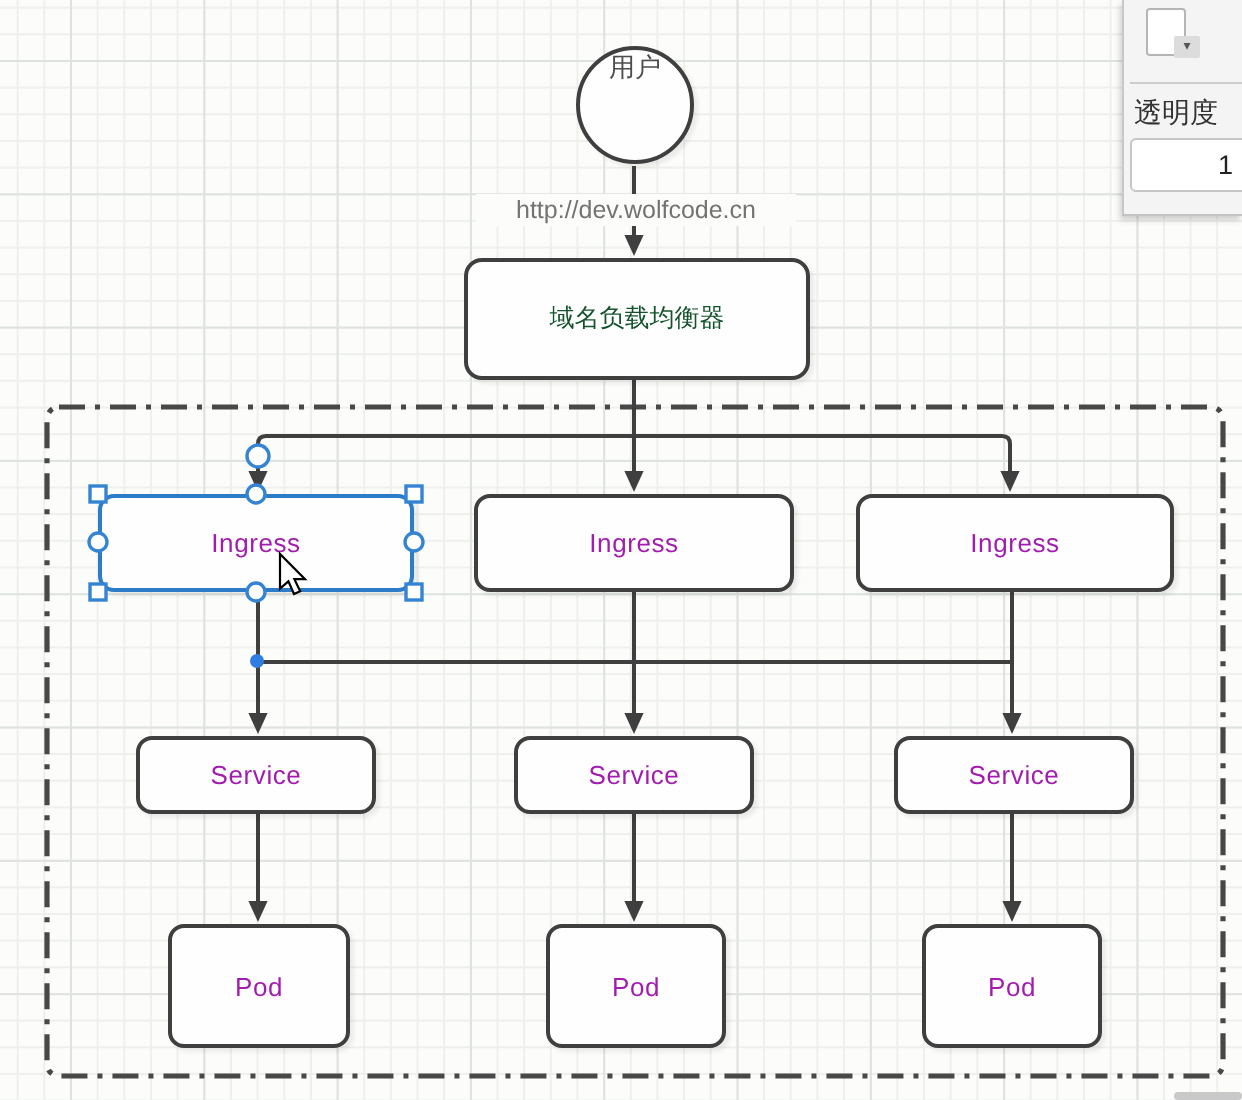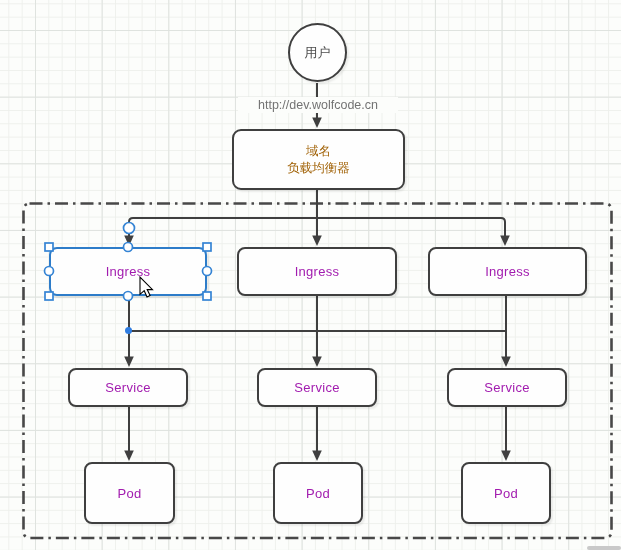--- a/index.html
+++ b/index.html
@@ -32,31 +32,31 @@
     display: flex; align-items: center; justify-content: center;
     color: #a21caf; font-size: 13px; letter-spacing: .3px;
     box-shadow: 2px 2px 2px rgba(0,0,0,0.07);
   }
   .node.selected { border-color: #2d7cc9; }
 
   .circle-node {
     position: absolute; z-index: 2;
     left: 288px; top: 23px; width: 59px; height: 59px;
     background: #fefefe; border: 2px solid #3f3f3f; border-radius: 50%;
-    display: flex; align-items: center; justify-content: center;
+    display: flex; justify-content: center;
     color: #4d4d4d; font-size: 13px;
     box-shadow: 2px 2px 2px rgba(0,0,0,0.07);
   }
 
   .lb-node {
     position: absolute; z-index: 2;
     left: 232px; top: 129px; width: 173px; height: 61px;
     background: #fefefe; border: 2px solid #3f3f3f; border-radius: 9px;
-    display: flex; flex-direction: column; align-items: center; justify-content: center;
-    color: #a16207; font-size: 12.5px; line-height: 17px;
+    display: flex; flex-direction: row; align-items: center; justify-content: center;
+    color: #14532d; font-size: 12.5px; line-height: 17px;
     box-shadow: 2px 2px 2px rgba(0,0,0,0.07);
   }
 
   .url-label {
     position: absolute; z-index: 3;
     left: 238px; top: 97px; width: 160px; text-align: center;
     font-size: 12.5px; color: #737373;
     background: #fcfdfb; padding: 1px 0;
   }
 
@@ -216,16 +216,30 @@
 
       <circle cx="128" cy="247" r="4.5"></circle>
       <circle cx="128" cy="296" r="4.5"></circle>
       <circle cx="49" cy="271" r="4.5"></circle>
       <circle cx="207" cy="271" r="4.5"></circle>
     </g>
 
     <path fill="#ffffff" stroke="#000000" stroke-width="1.1" d="M140 277 L140 294.3 L144.2 290.7 L147 297 L150.1 295.6 L147.2 289.6 L152.5 289.6 Z"></path>
   </svg>
 
+  <div class="panel">
+    <div class="swatch">
+      <div class="swatch-drop">
+        <span>▾</span>
+      </div>
+    </div>
+    <div class="panel-sep"></div>
+    <div class="opacity-label">
+      <span>透明度</span>
+    </div>
+    <div class="opacity-input">
+      <span class="opacity-value">1</span>
+    </div>
+  </div>
 
   <div class="hscrollbar"></div>
 
 </div>
 
 </body></html>

